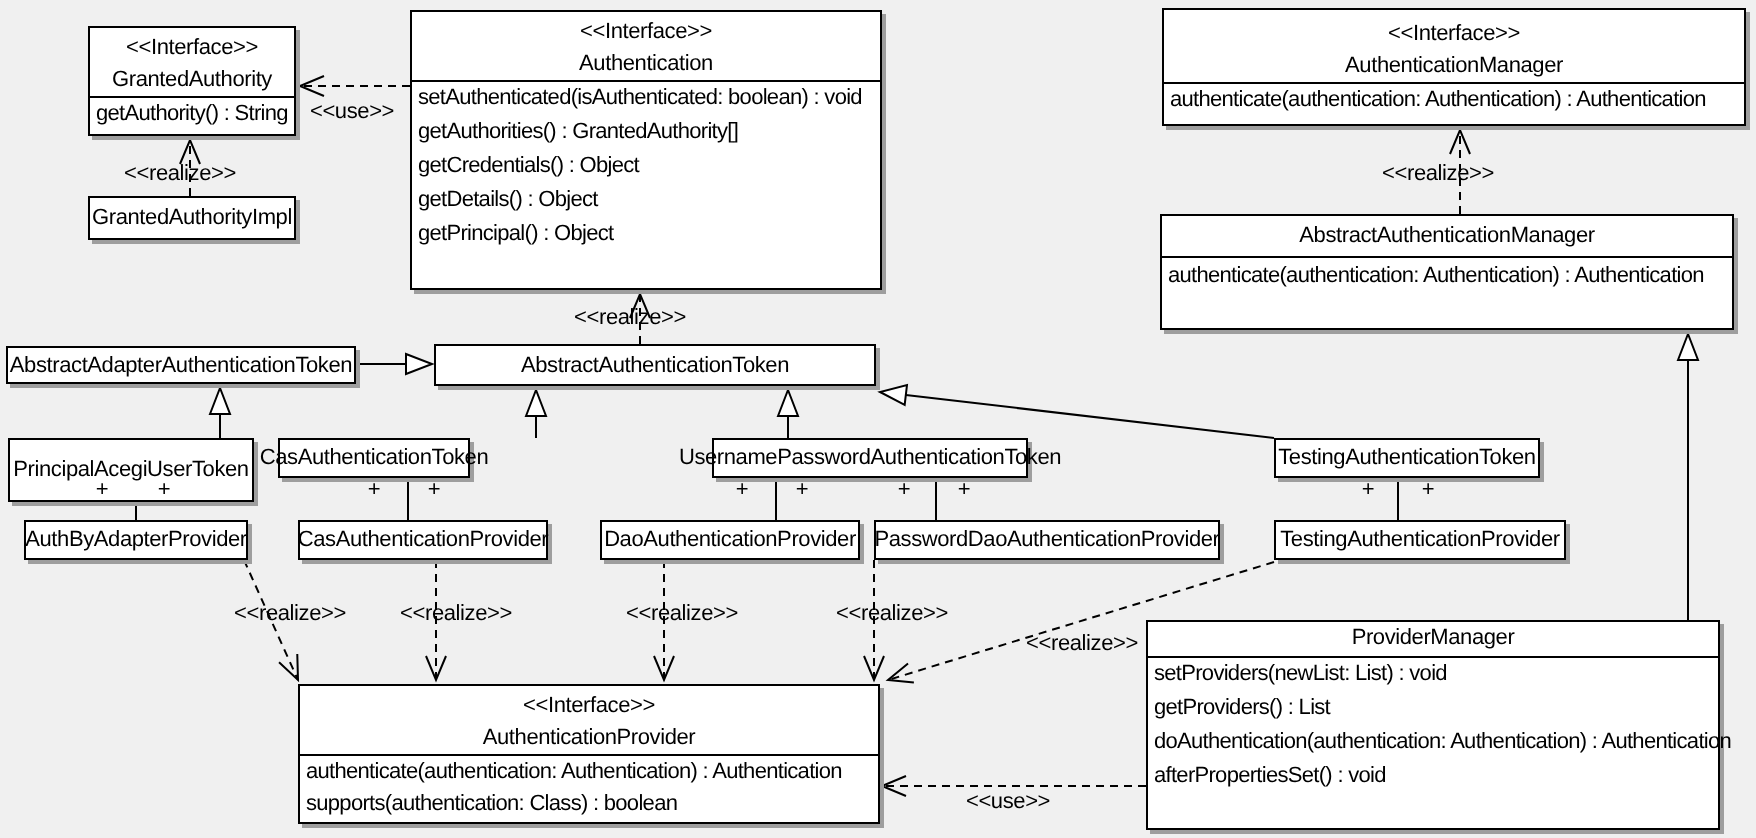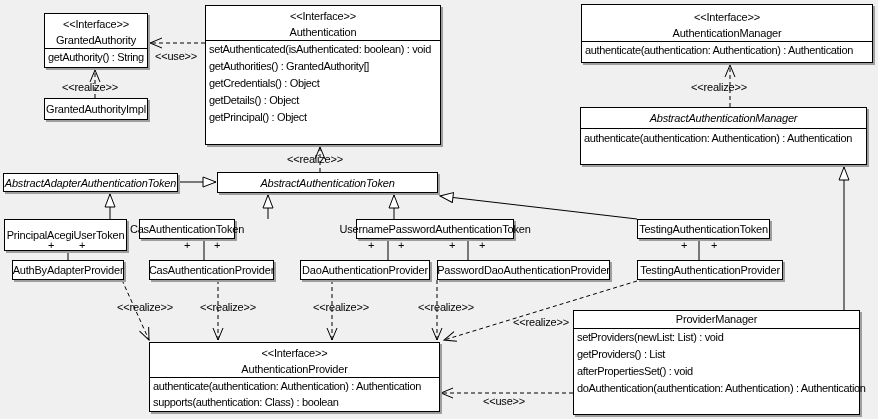--- a/index.html
+++ b/index.html
@@ -16,21 +16,21 @@
     background:#fff;border:1px solid #000;
     box-shadow:2px 2px 0 #9e9e9e;
   }
   .hdr{text-align:center;}
   .stereo{padding-top:3px;line-height:15px;}
   .cname{line-height:16px;white-space:nowrap;}
   .simple{display:flex;align-items:center;justify-content:center;}
   .simple .cname{line-height:normal;}
   .methods{border-top:1px solid #000;padding:0 3px;}
   .m{line-height:17px;white-space:nowrap;letter-spacing:-0.35px;}
-  .it{font-style:italic;}
+  .it{}
   .rows16 .m{line-height:16px;}
   .rows18 .m{line-height:18px;}
   .hdr-pad .stereo{padding-top:5px;}
   .hdr-one .cname{line-height:20px;}
   .pm .cname{line-height:17px;}
   .elabel{position:absolute;z-index:3;transform:translateX(-50%);white-space:nowrap;}
   .plus{position:absolute;z-index:3;transform:translateX(-50%);font-size:11px;}
 </style>
 </head>
 <body>
@@ -169,22 +169,22 @@
     </div>
   </div>
 
   <div class="uml pm" style="left:573px;top:310px;width:287px;height:105px">
     <div class="hdr">
       <div class="cname">ProviderManager</div>
     </div>
     <div class="methods">
       <div class="m">setProviders(newList: List) : void</div>
       <div class="m">getProviders() : List</div>
+      <div class="m">doAuthentication(authentication: Authentication) : Authentication</div>
       <div class="m">afterPropertiesSet() : void</div>
-      <div class="m">doAuthentication(authentication: Authentication) : Authentication</div>
     </div>
   </div>
 
   <span class="elabel" style="left:90px;top:81px">&lt;&lt;realize&gt;&gt;</span>
   <span class="elabel" style="left:176px;top:50px">&lt;&lt;use&gt;&gt;</span>
   <span class="elabel" style="left:315px;top:153px">&lt;&lt;realize&gt;&gt;</span>
   <span class="elabel" style="left:719px;top:81px">&lt;&lt;realize&gt;&gt;</span>
   <span class="elabel" style="left:145px;top:301px">&lt;&lt;realize&gt;&gt;</span>
   <span class="elabel" style="left:228px;top:301px">&lt;&lt;realize&gt;&gt;</span>
   <span class="elabel" style="left:341px;top:301px">&lt;&lt;realize&gt;&gt;</span>

